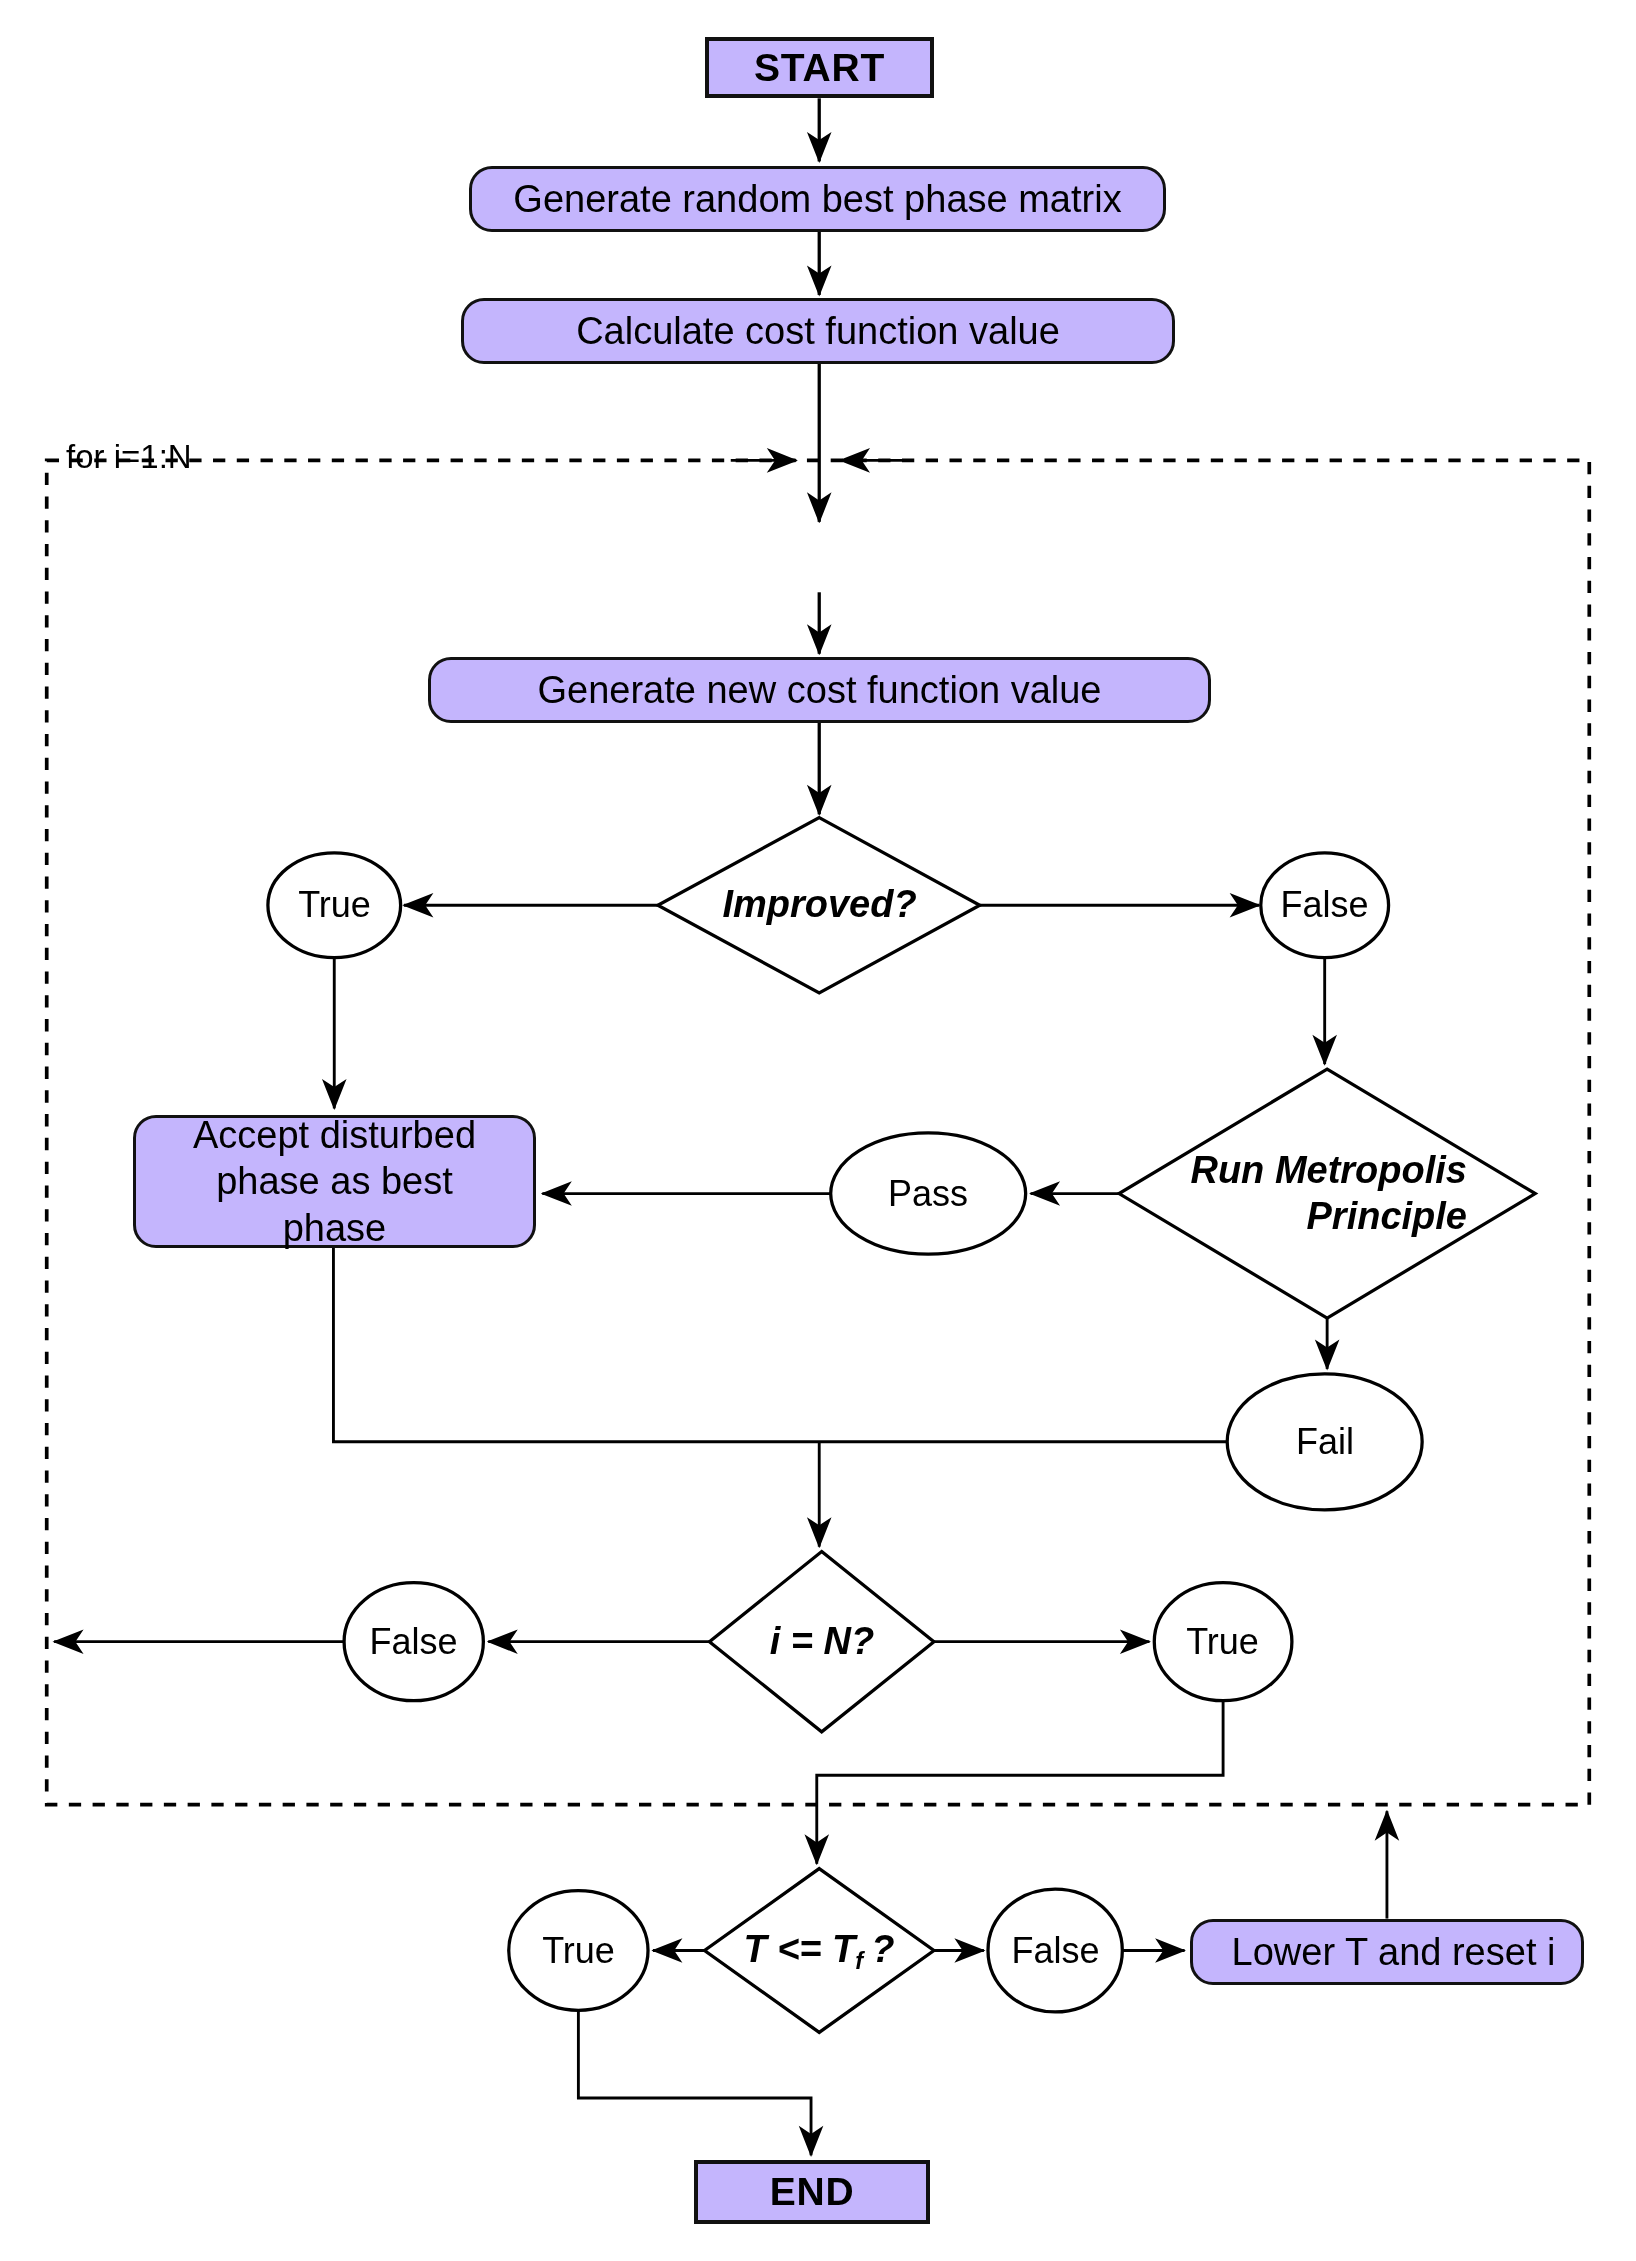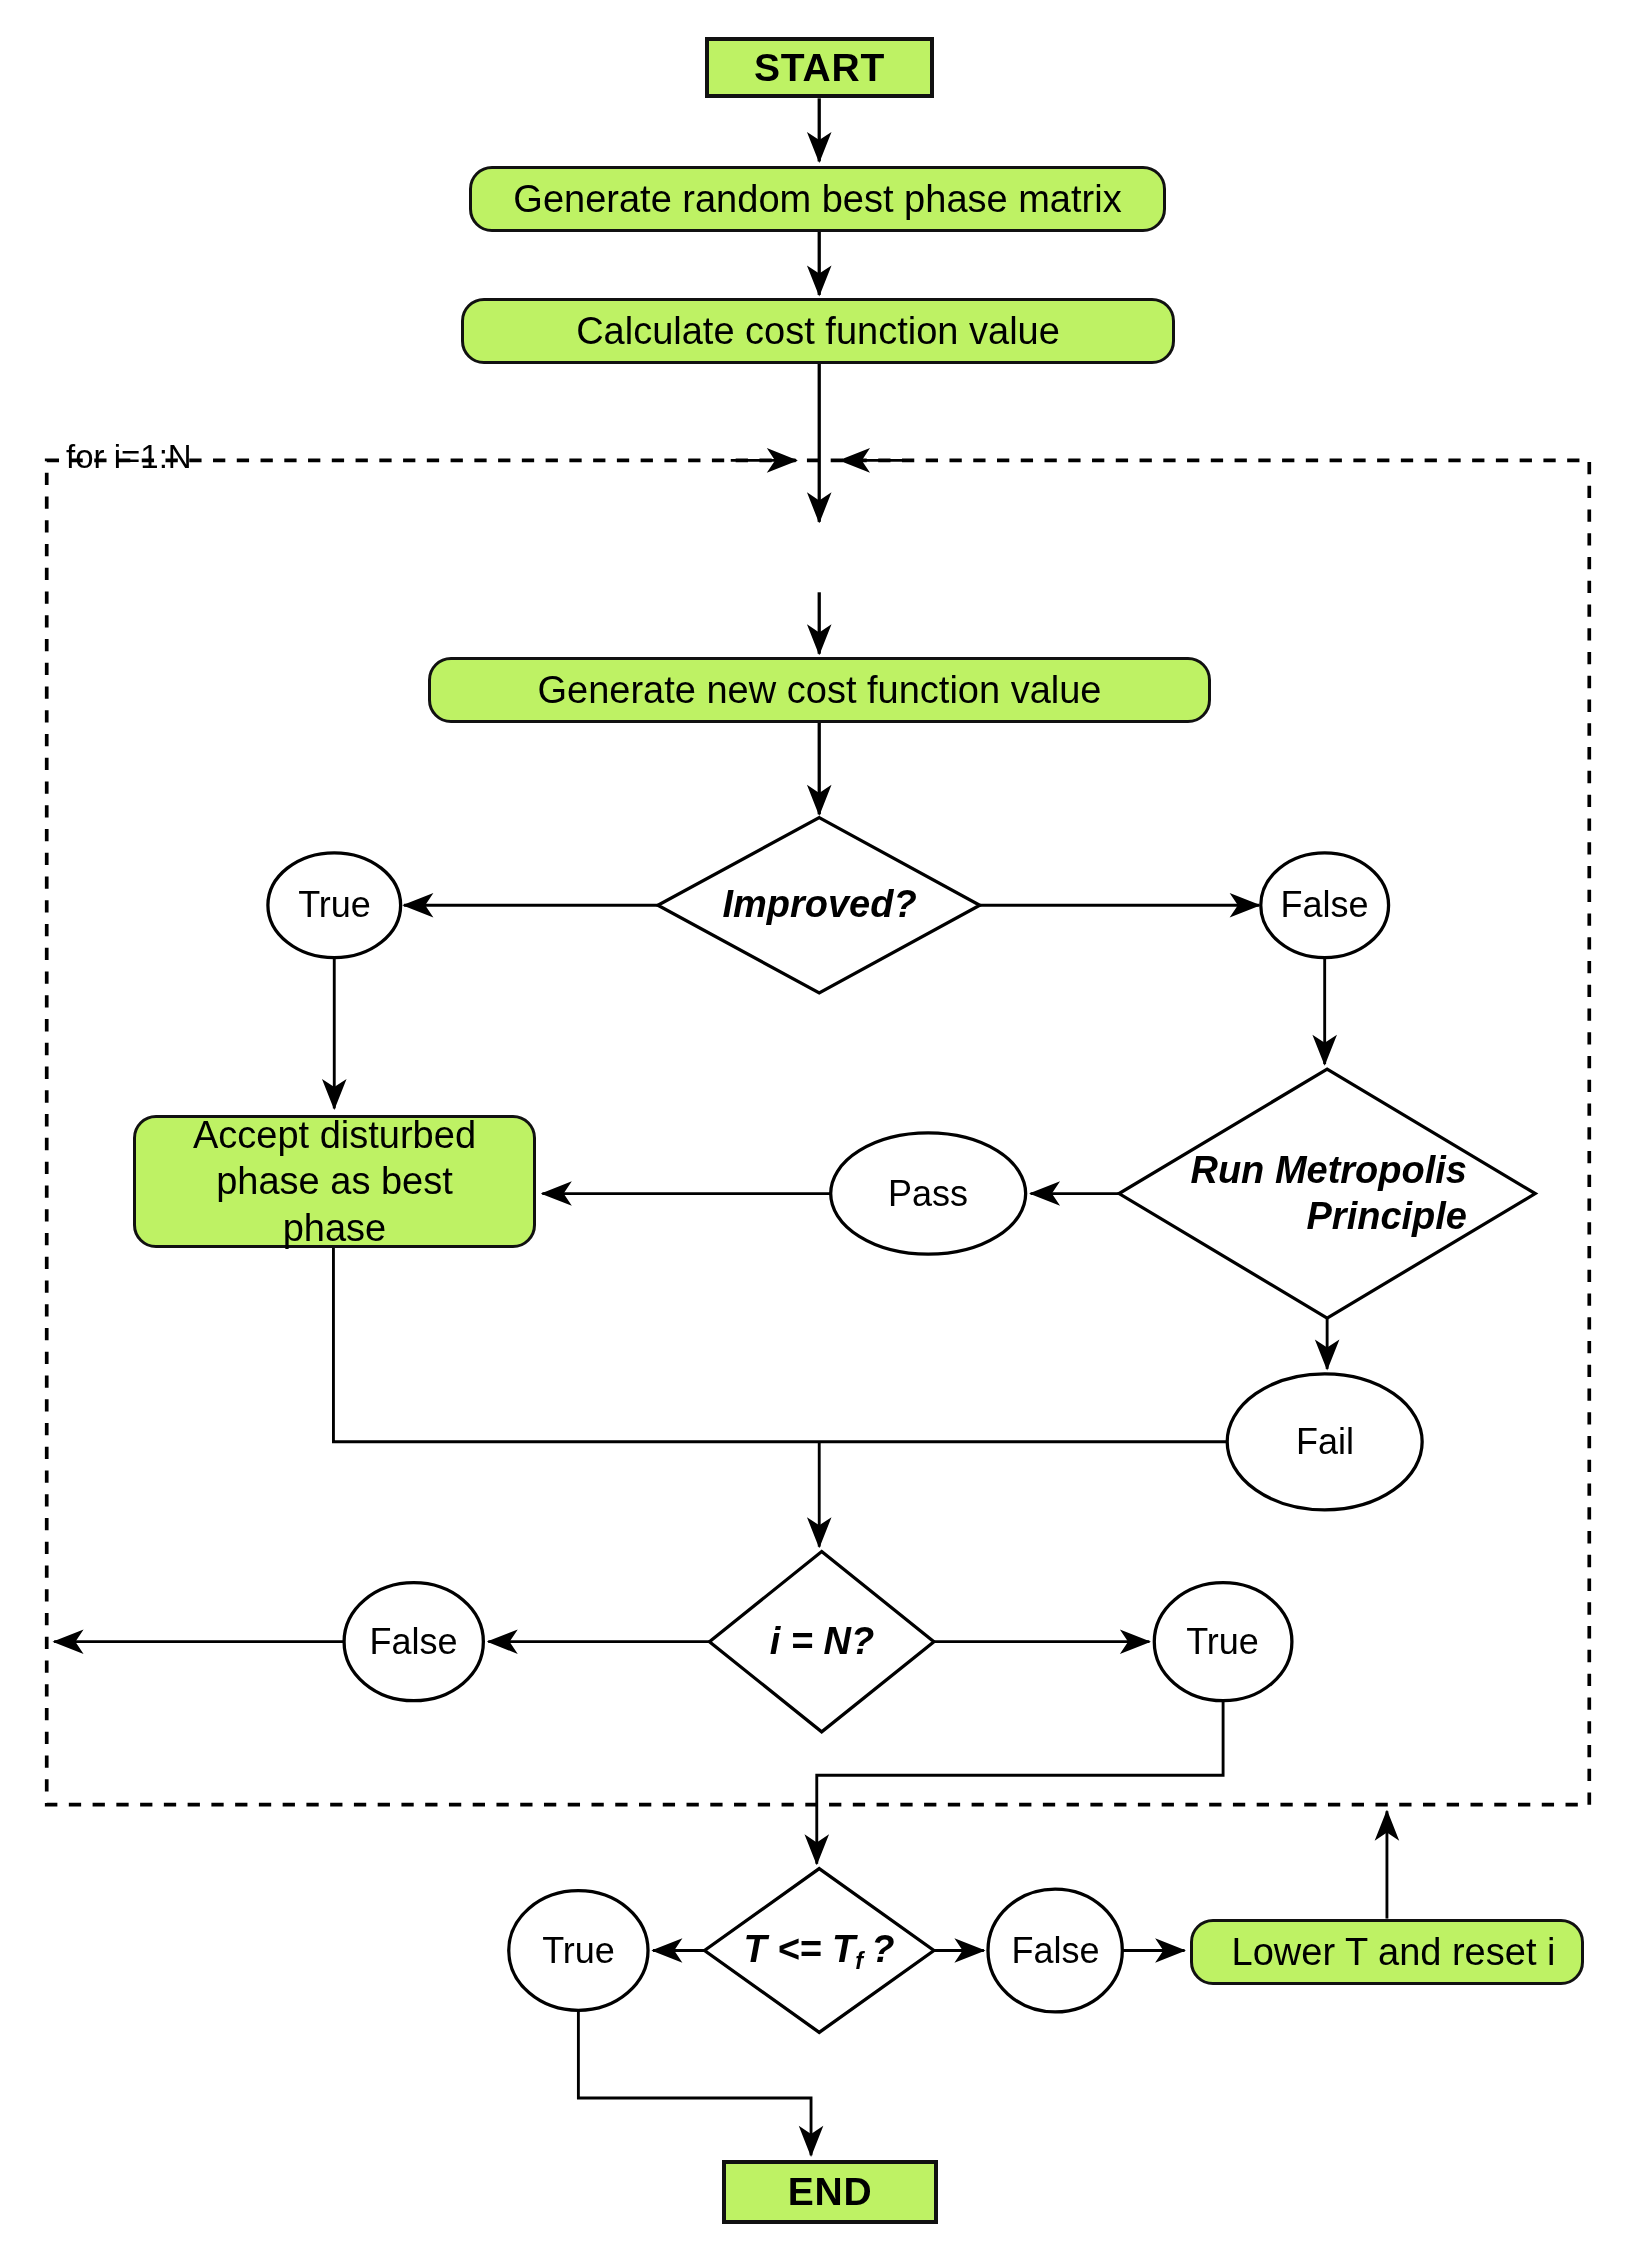--- a/index.html
+++ b/index.html
@@ -9,21 +9,21 @@
     background:#ffffff;
     font-family:"Liberation Sans", sans-serif;
     color:#000;
     overflow:hidden;
   }
   .layer{position:absolute;left:0;top:0;width:1636px;height:2261px;}
   svg{display:block;}
   
   .node{
     position:absolute;
-    background:#bef264;
+    background:#c4b5fd;
     border:3.3px solid #111;
     display:flex;align-items:center;justify-content:center;
     text-align:center;
     font-size:38px;
     line-height:1.22;
     box-sizing:border-box;
   }
   .node.terminal{border-width:4.1px;border-radius:0;font-weight:bold;font-size:39px;letter-spacing:0.8px;}
   .node.process{border-radius:23px;}
   .node.biground{border-radius:23px;}
@@ -112,21 +112,21 @@
 
   <div class="node process" style="left:461px;top:298px;width:714px;height:66px;">Calculate cost function value</div>
 
 
   <div class="node process" style="left:428px;top:657px;width:783px;height:66px;">Generate new cost function value</div>
 
   <div class="node biground" style="left:133px;top:1115px;width:403px;height:133px;padding:0 24.6px;">Accept disturbed phase as best phase</div>
 
   <div class="node process" style="left:1190px;top:1919px;width:394px;height:66px;padding-left:13px;">Lower T and reset i</div>
 
-  <div class="node terminal" style="left:694px;top:2160px;width:216px;height:64px;margin-left:28px;">END</div>
+  <div class="node terminal" style="left:694px;top:2160px;width:236px;height:64px;">END</div>
 
   <div class="shape-label decision" style="left:680px;top:856px;width:279px;height:98px;">Improved?</div>
 
   <div class="shape-label" style="left:261px;top:864px;width:147px;height:82px;">True</div>
 
   <div class="shape-label" style="left:1251px;top:864px;width:147px;height:82px;">False</div>
 
   <div class="shape-label decision" style="left:1188px;top:1098px;width:279px;height:192px;">Run Metropolis Principle</div>
 
   <div class="shape-label" style="left:846px;top:1153px;width:164px;height:82px;">Pass</div>

